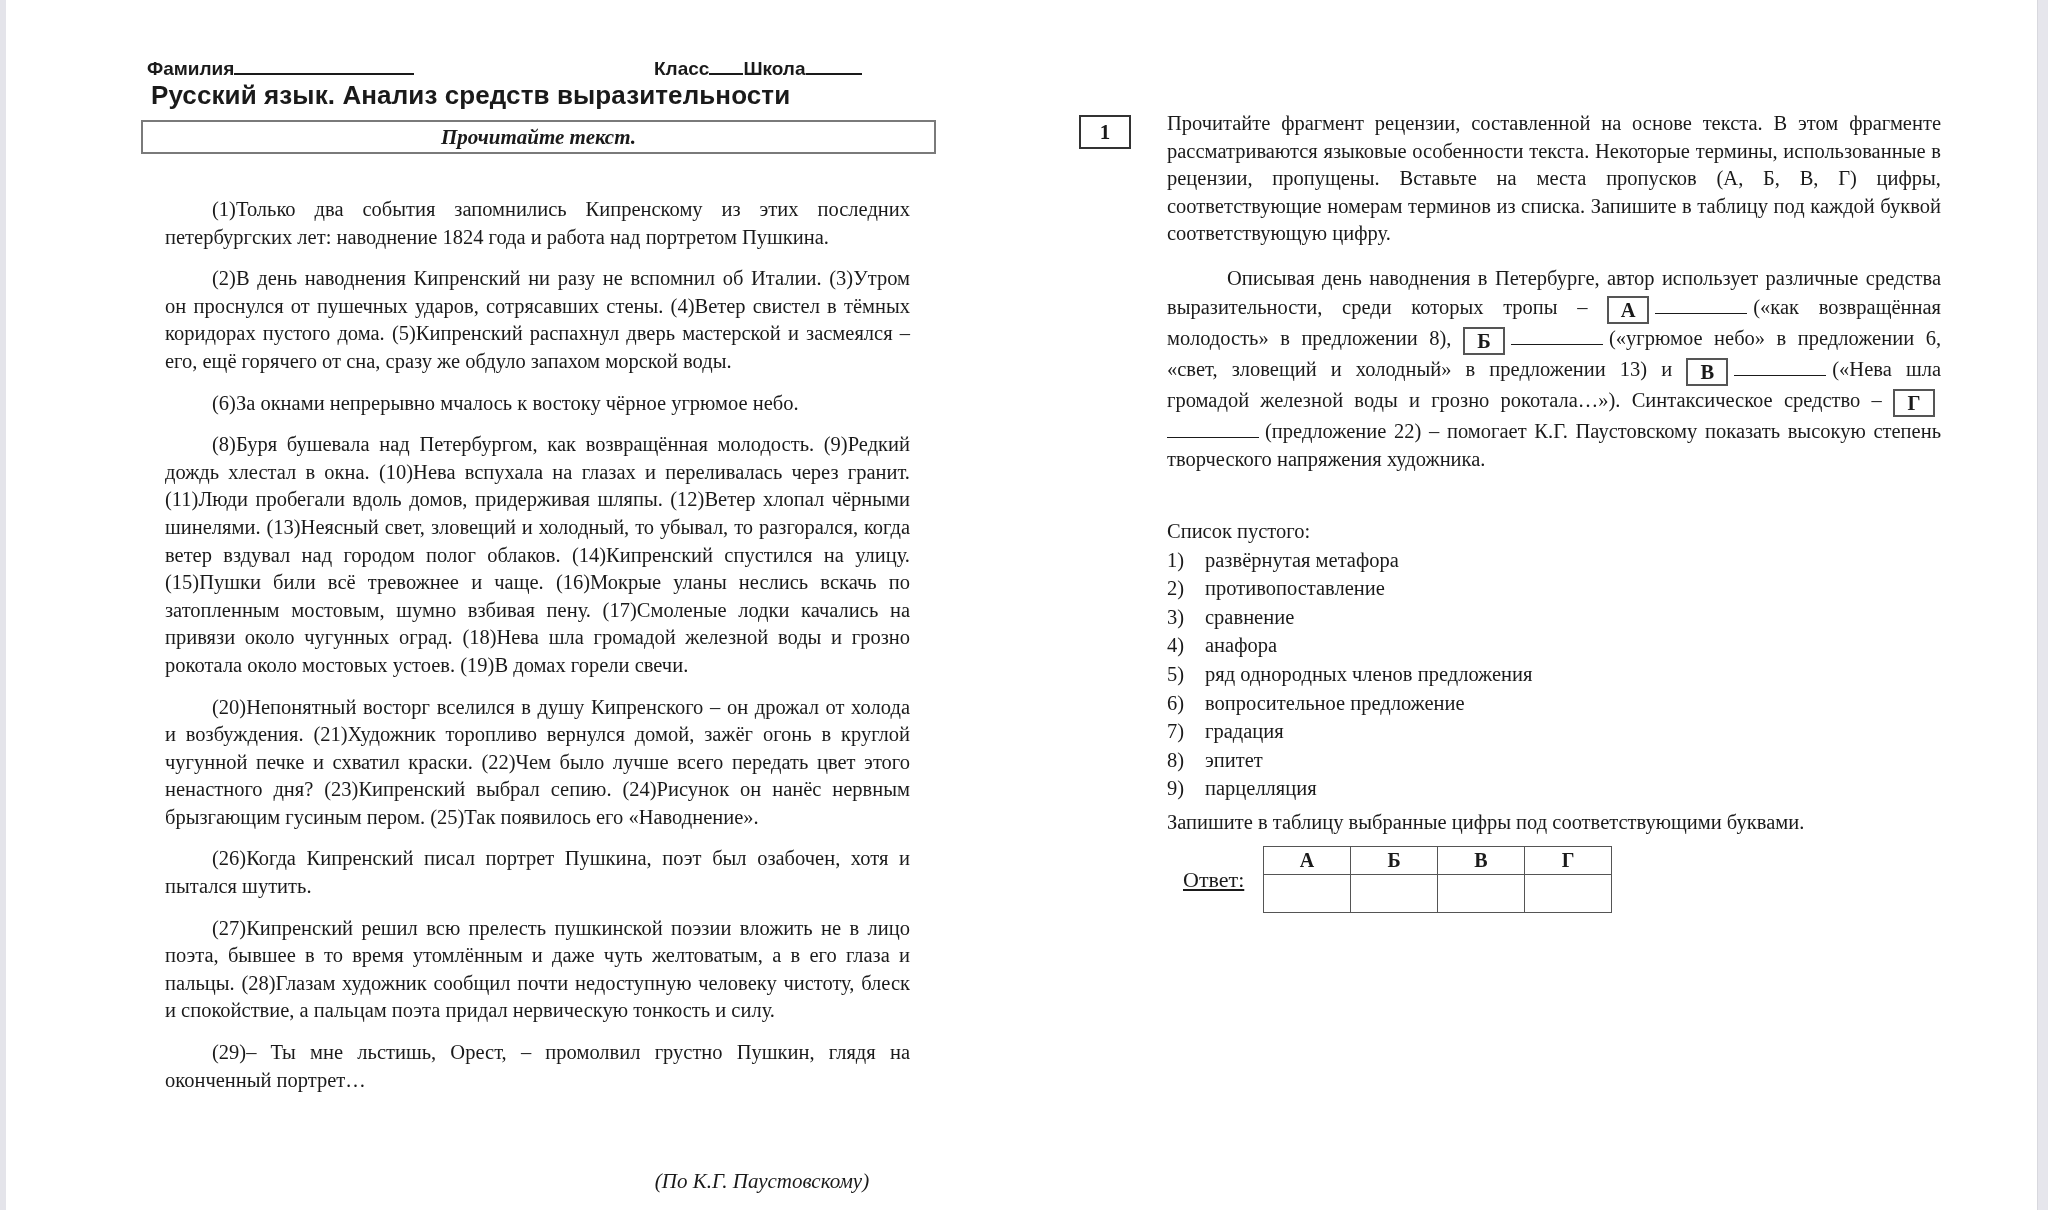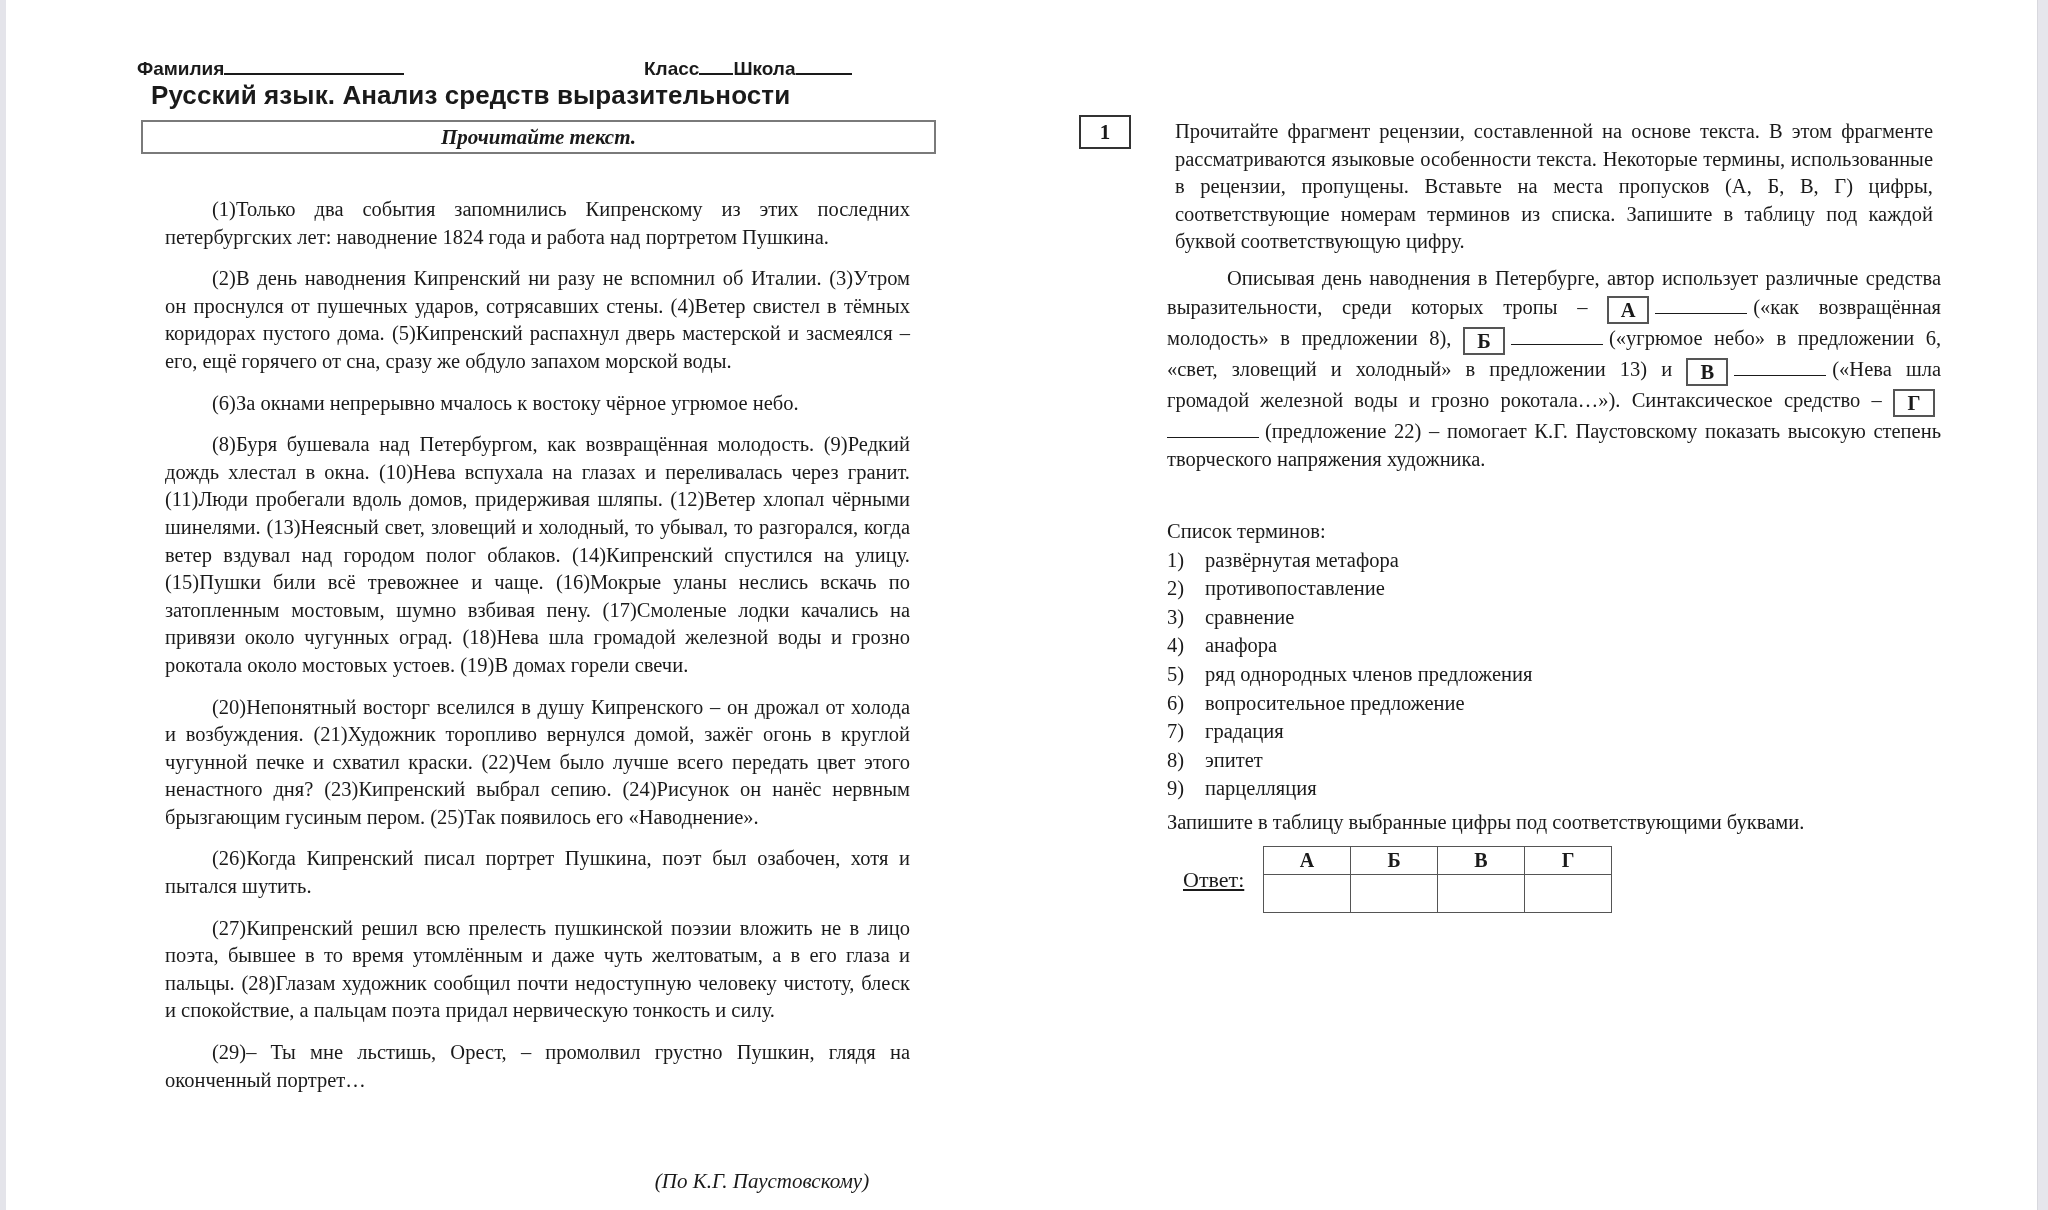--- a/index.html
+++ b/index.html
@@ -5,40 +5,40 @@
     html, body { margin: 0; padding: 0; }
     body {
       width: 2048px; height: 1210px; overflow: hidden;
       background: #ffffff; position: relative;
       font-family: "Liberation Serif", serif; color: #1a1a1a;
     }
     .edge-left { position: absolute; left: 0; top: 0; width: 6px; height: 1210px; background: #e4e4ea; }
     .edge-right { position: absolute; left: 2037px; top: 0; width: 11px; height: 1210px; background: #e6e6ec; border-left: 1px solid #d8d8de; }
 
     
-    .hdr-line { position: absolute; top: 56px; left: 137px; width: 740px; height: 24px;
+    .hdr-line { position: absolute; top: 56px; left: 147px; width: 740px; height: 24px;
       font-family: "Liberation Sans", sans-serif; font-weight: bold; font-size: 19px; }
     .hdr-line .fam { position: absolute; left: 0; top: 0; }
     .hdr-line .cls { position: absolute; left: 507px; top: 0; }
     .u { display: inline-block; border-bottom: 2px solid #1a1a1a; height: 17px; vertical-align: baseline; }
     .title { position: absolute; top: 80px; left: 151px; font-family: "Liberation Sans", sans-serif;
       font-weight: bold; font-size: 26px; letter-spacing: 0.1px; }
     .read-box { position: absolute; top: 120px; left: 141px; width: 791px; height: 30px;
       border: 2px solid #7a7a7a; text-align: center; font-style: italic; font-weight: bold;
       font-size: 21px; line-height: 30px; }
     .text { position: absolute; top: 182px; left: 151px; width: 773px; font-size: 20.5px; line-height: 27.6px; text-align: justify; }
     .text p { margin: 14px; text-indent: 47px; }
     .source { position: absolute; top: 1169px; left: 600px; width: 324px; text-align: center;
       font-style: italic; font-size: 21px; }
 
     
     .qnum { position: absolute; left: 1079px; top: 115px; width: 48px; height: 30px; border: 2px solid #333;
       text-align: center; line-height: 30px; font-weight: bold; font-size: 21px; }
     .task { position: absolute; left: 1167px; top: 110px; width: 774px; font-size: 20.5px; line-height: 27.6px; text-align: justify; }
-    .task p { margin: 8px; }
+    .task p { margin: 0; }
     .review { position: absolute; left: 1167px; top: 264px; width: 774px; font-size: 20.5px; line-height: 28.6px; text-align: justify; }
     .review p { margin: 0; text-indent: 60px; }
     .lbox { display: inline-block; width: 38px; height: 24px; border: 2px solid #555; text-align: center;
       font-weight: bold; line-height: 24px; text-indent: 0; vertical-align: -3px; margin-right: 6px; }
     .blank { display: inline-block; width: 92px; border-bottom: 1.5px solid #1a1a1a; height: 18px; vertical-align: baseline; margin-right: 6px; }
     .terms { position: absolute; left: 1167px; top: 517px; font-size: 20.5px; line-height: 28.6px; }
     .terms .head { margin: 0; }
     .terms ol { list-style: none; margin: 0; padding: 0; }
     .terms li { display: flex; }
     .terms li .n { width: 38px; }
@@ -83,21 +83,21 @@
   <p>
     <span>Описывая день наводнения в Петербурге, автор использует различные средства выразительности, среди которых тропы –</span>
     <span class="lbox">А</span><span class="blank"></span><span>(«как возвращённая молодость» в предложении 8),</span>
     <span class="lbox">Б</span><span class="blank"></span><span>(«угрюмое небо» в предложении 6, «свет, зловещий и холодный» в предложении 13) и</span>
     <span class="lbox">В</span><span class="blank"></span><span>(«Нева шла громадой железной воды и грозно рокотала…»). Синтаксическое средство –</span>
     <span class="lbox">Г</span><span class="blank"></span><span>(предложение 22) – помогает К.Г. Паустовскому показать высокую степень творческого напряжения художника.</span>
   </p>
 </div>
 
 <div class="terms">
-  <p class="head">Список терминов:</p>
+  <p class="head">Список пустого:</p>
   <ol>
     <li>
         <span class="n">1)</span>
         <span>развёрнутая метафора</span>
       </li>
     <li>
         <span class="n">2)</span>
         <span>противопоставление</span>
       </li>
     <li>

